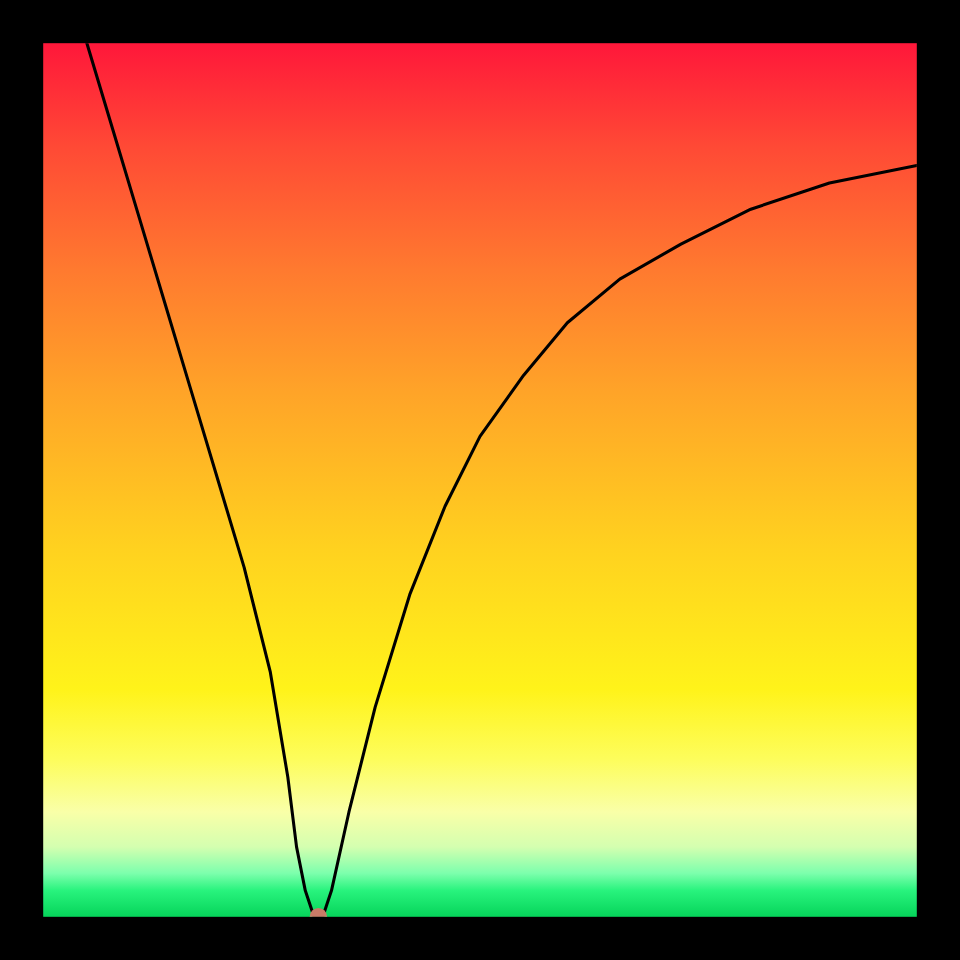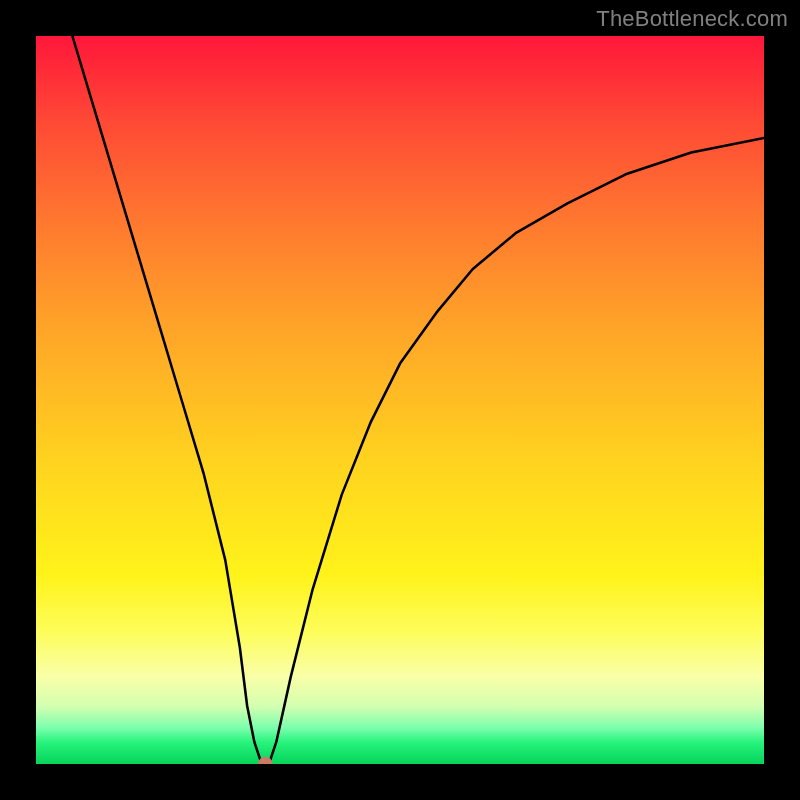--- a/index.html
+++ b/index.html
@@ -50,20 +50,19 @@
   }
   svg.curve {
     position: absolute;
     inset: 0;
   }
 </style>
 </head>
 <body>
 
 <div class="frame">
-  <div class="watermark">TheBottleneck.com</div>
   <div class="plot-area">
     <svg class="curve" viewBox="0 0 100 100" preserveAspectRatio="none">
       <path d="M5.00 0.00 L8.00 10.00 L11.00 20.00 L14.00 30.00 L17.00 40.00 L20.00 50.00 L23.00 60.00 L26.00 72.00 L28.00 84.00 L29.00 92.00 L30.00 97.00 L31.00 100.00 L32.00 100.00 L33.00 97.00 L35.00 88.00 L38.00 76.00 L42.00 63.00 L46.00 53.00 L50.00 45.00 L55.00 38.00 L60.00 32.00 L66.00 27.00 L73.00 23.00 L81.00 19.00 L90.00 16.00 L100.00 14.00" fill="none" stroke="#000" stroke-width="0.35" stroke-linejoin="round" stroke-linecap="round"></path>
       <ellipse cx="31.50" cy="100.00" rx="1.0" ry="1.0" fill="#c97b67"></ellipse>
     </svg>
   </div>
 </div>
 
 </body></html>

